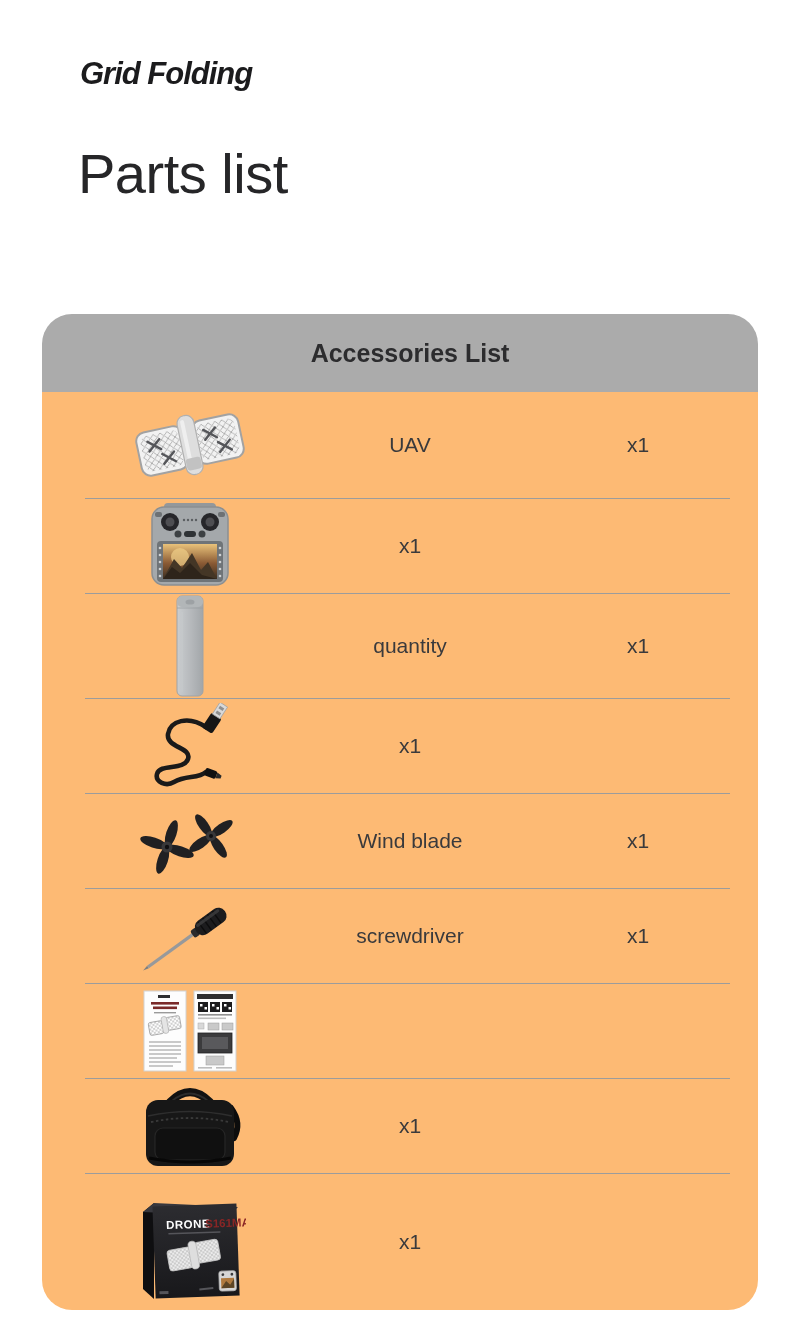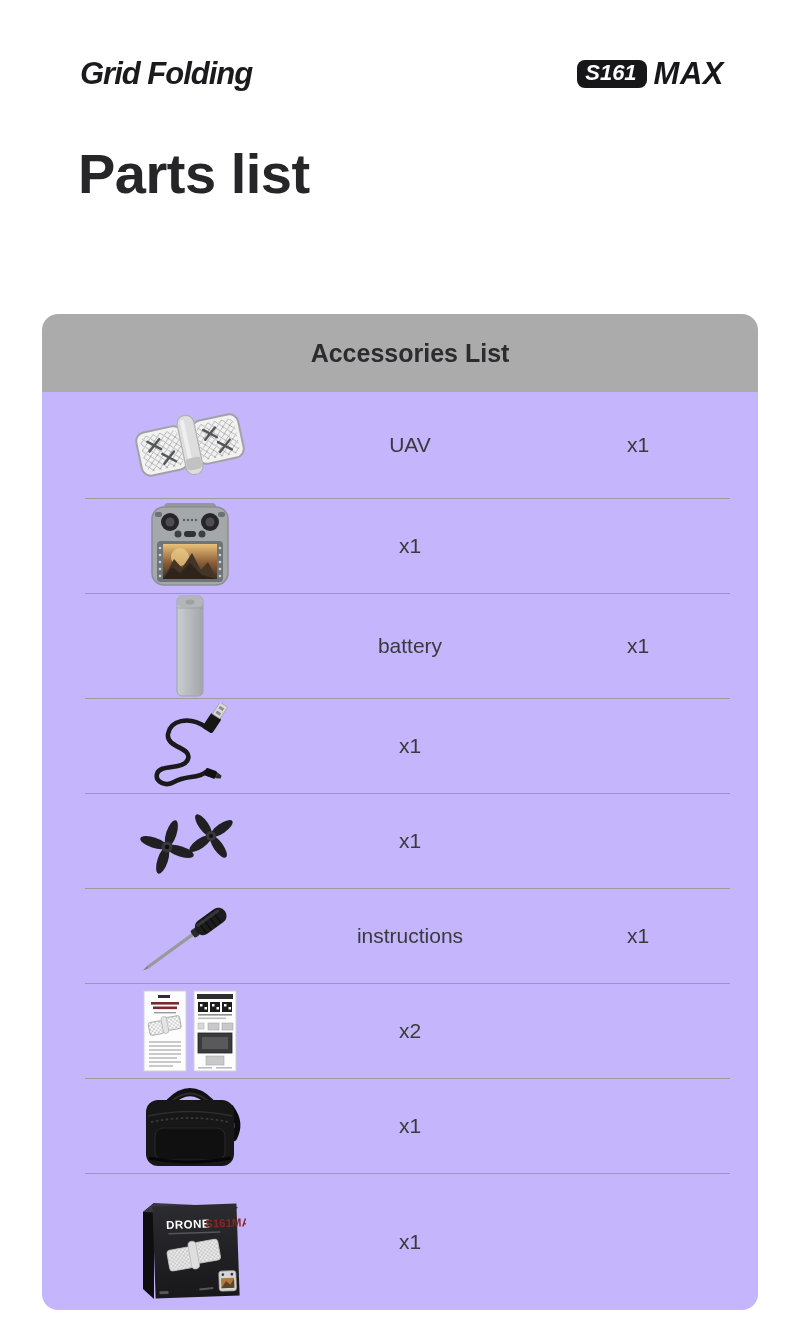--- a/index.html
+++ b/index.html
@@ -24,36 +24,36 @@
     background:#17171a; color:#ffffff;
     font-size:22px; font-weight:700; font-style:italic;
     padding:2px 10px 4px 8px; border-radius:8px; line-height:1;
   }
   .model .max {
     font-size:31px; font-weight:700; font-style:italic;
     color:#17171a; letter-spacing:0.5px;
   }
   h1.page-title {
     margin:54px 0 0 78px;
-    font-size:56px; font-weight:700; color:#262628;
+    font-size:56px; font-weight:400; color:#262628;
     letter-spacing:-0.5px; line-height:1.0;
   }
   .table {
     width:716px; margin:112px 0 0 42px;
-    border-radius:16px; overflow:hidden;
+    border-radius:30px; overflow:hidden;
   }
   .thead {
     background:#ababab; height:78px;
     display:grid; grid-template-columns:260px 1fr 240px;
     align-items:center;
   }
   .thead .h-acc, .thead .h-qty {
     text-align:center; font-size:25px; font-weight:700; color:#2c2c2e;
   }
-  .tbody { background:#c4b5fd; }
+  .tbody { background:#fdba74; }
   .row {
     display:grid; grid-template-columns:260px 1fr 240px;
     align-items:center; min-height:94px;
   }
   .row.tall  { min-height:106px; }
   .row.last  { min-height:136px; }
   .cell-img { display:flex; justify-content:center; align-items:center; padding-left:36px; }
   .cell-name, .cell-qty { text-align:center; font-size:21px; color:#3a3a3c; }
   .divider { height:1px; background:#9c9c9c; margin:0 28px 0 43px; }
   svg { display:block; }
@@ -82,24 +82,20 @@
     </linearGradient>
     <linearGradient id="boxFace" x1="0" y1="0" x2="0" y2="1">
       <stop offset="0" stop-color="#2c2c30"></stop>
       <stop offset="1" stop-color="#18181b"></stop>
     </linearGradient>
   </defs>
 </svg>
 
 <div class="topbar">
   <div class="brand">Grid Folding</div>
-  <div class="model">
-    <span class="badge">S161</span>
-    <span class="max">MAX</span>
-  </div>
 </div>
 
 <h1 class="page-title">Parts list</h1>
 
 <div class="table">
   <div class="thead">
     <div></div>
     <div class="h-acc">Accessories List</div>
   </div>
 
@@ -182,21 +178,21 @@
     <div class="row">
       <div class="cell-img">
         <svg width="36" height="104" viewBox="0 0 36 104">
           <rect x="5" y="2" width="26" height="100" rx="5" fill="url(#batteryGrad)" stroke="#9fa3a6" stroke-width="1"></rect>
           <rect x="5" y="2" width="26" height="11" rx="5" fill="#b2b6b8"></rect>
           <ellipse cx="18" cy="8" rx="4.5" ry="2.6" fill="#9da1a4"></ellipse>
           <line x1="5" y1="14" x2="31" y2="14" stroke="#9a9ea1" stroke-width="0.8"></line>
           <line x1="10" y1="18" x2="10" y2="98" stroke="#c6c9cb" stroke-width="1.2"></line>
         </svg>
       </div>
-      <div class="cell-name">battery</div>
+      <div class="cell-name">quantity</div>
       <div class="cell-qty">x1</div>
     </div>
     <div class="divider"></div>
 
     <div class="row">
       <div class="cell-img">
         <svg width="100" height="86" viewBox="0 0 100 86">
           <path d="M66 24 C48 12 30 18 28 31 C26 45 52 44 48 56 C44 68 20 60 17 71 C15 79 26 84 34 79 C46 72 58 76 66 69" fill="none" stroke="#1a1a1a" stroke-width="4.6" stroke-linecap="round"></path>
           <g transform="translate(68,26) rotate(33)">
             <rect x="-6" y="-16" width="12" height="18" rx="2.5" fill="#161616"></rect>
@@ -232,20 +228,21 @@
               <ellipse cx="13" cy="0" rx="13" ry="4.8" transform="rotate(55)"></ellipse>
               <ellipse cx="13" cy="0" rx="13" ry="4.8" transform="rotate(145)"></ellipse>
               <ellipse cx="13" cy="0" rx="13" ry="4.8" transform="rotate(235)"></ellipse>
               <ellipse cx="13" cy="0" rx="13" ry="4.8" transform="rotate(325)"></ellipse>
             </g>
             <circle r="5" fill="#38383a"></circle>
               <circle r="2" fill="#101012"></circle>
           </g>
         </svg>
       </div>
+      <div class="cell-name">Wind blade</div>
       <div class="cell-qty">x1</div>
     </div>
     <div class="divider"></div>
 
     <div class="row">
       <div class="cell-img">
         <svg width="100" height="82" viewBox="0 0 100 82">
           <g transform="translate(8,72) rotate(-36)">
             <polygon points="0,-1.4 -6,0 0,1.4" fill="#7d7f81"></polygon>
             <rect x="0" y="-1.6" width="58" height="3.2" fill="#97999b"></rect>
@@ -254,21 +251,21 @@
             <g stroke="#000000" stroke-width="1.4" opacity="0.55">
               <line x1="67" y1="-7" x2="67" y2="7"></line>
                 <line x1="73" y1="-7.6" x2="73" y2="7.6"></line>
               <line x1="79" y1="-7.6" x2="79" y2="7.6"></line>
                 <line x1="85" y1="-7.4" x2="85" y2="7.4"></line>
             </g>
             <rect x="63" y="-6" width="28" height="3" rx="1.5" fill="#3d3d3f" opacity="0.8"></rect>
           </g>
         </svg>
       </div>
-      <div class="cell-name">instructions</div>
+      <div class="cell-name">screwdriver</div>
       <div class="cell-qty">x1</div>
     </div>
     <div class="divider"></div>
 
     <div class="row">
       <div class="cell-img">
         <svg width="100" height="92" viewBox="0 0 100 92">
           <rect x="4" y="6" width="42" height="80" fill="#fdfdfd" stroke="#d2d2d2" stroke-width="1"></rect>
           <rect x="18" y="10" width="12" height="3" fill="#2e2e30"></rect>
           <rect x="11" y="17" width="28" height="2.6" fill="#7a2a2a"></rect>
@@ -310,21 +307,20 @@
           <rect x="82" y="38" width="11" height="7" fill="#c9c9c9" stroke="#9c9c9c" stroke-width="0.5"></rect>
           <rect x="58" y="48" width="34" height="20" fill="#3b3b3d" stroke="#222224" stroke-width="0.8"></rect>
           <rect x="62" y="52" width="26" height="12" fill="#59595c"></rect>
           <rect x="66" y="71" width="18" height="9" fill="#c9c9c9" stroke="#9c9c9c" stroke-width="0.5"></rect>
           <g fill="#bdbdbd">
             <rect x="58" y="82" width="14" height="1.6"></rect>
               <rect x="76" y="82" width="16" height="1.6"></rect>
           </g>
         </svg>
       </div>
-      <div class="cell-qty">x2</div>
     </div>
     <div class="divider"></div>
 
     <div class="row">
       <div class="cell-img">
         <svg width="112" height="92" viewBox="0 0 112 92">
           <path d="M36 22 Q56 2 76 22" fill="none" stroke="#121212" stroke-width="8" stroke-linecap="round"></path>
           <path d="M38 21 Q56 6 74 21" fill="none" stroke="#2c2c2c" stroke-width="2"></path>
           <path d="M97 28 q11 15 3 30" fill="none" stroke="#0c0c0c" stroke-width="6" stroke-linecap="round"></path>
           <rect x="12" y="20" width="88" height="66" rx="12" fill="#171717"></rect>

